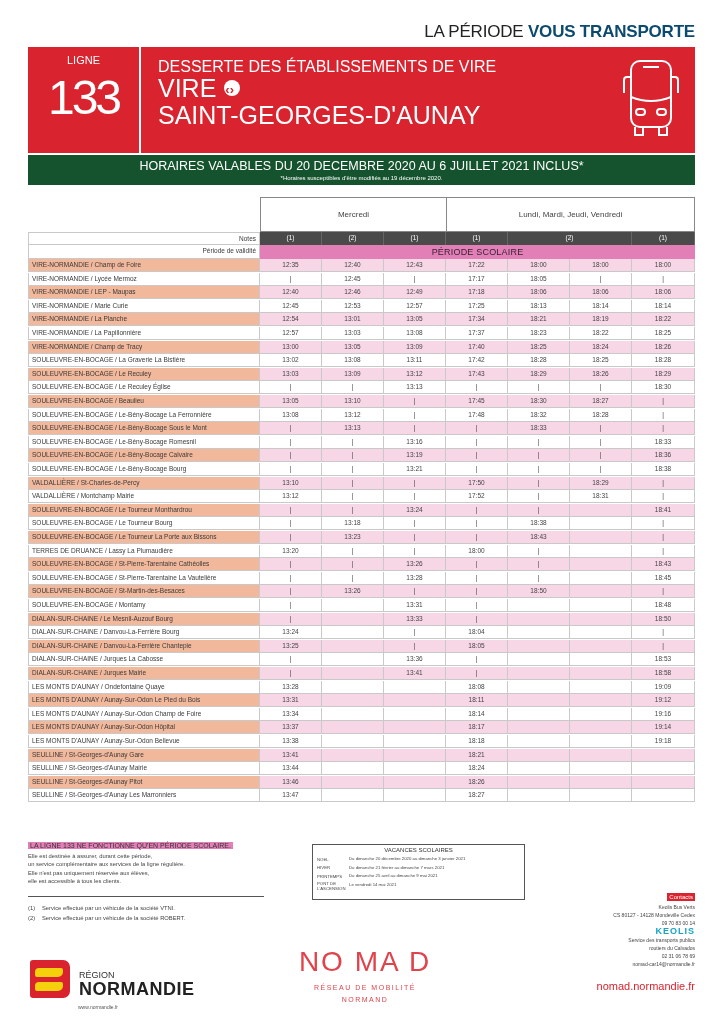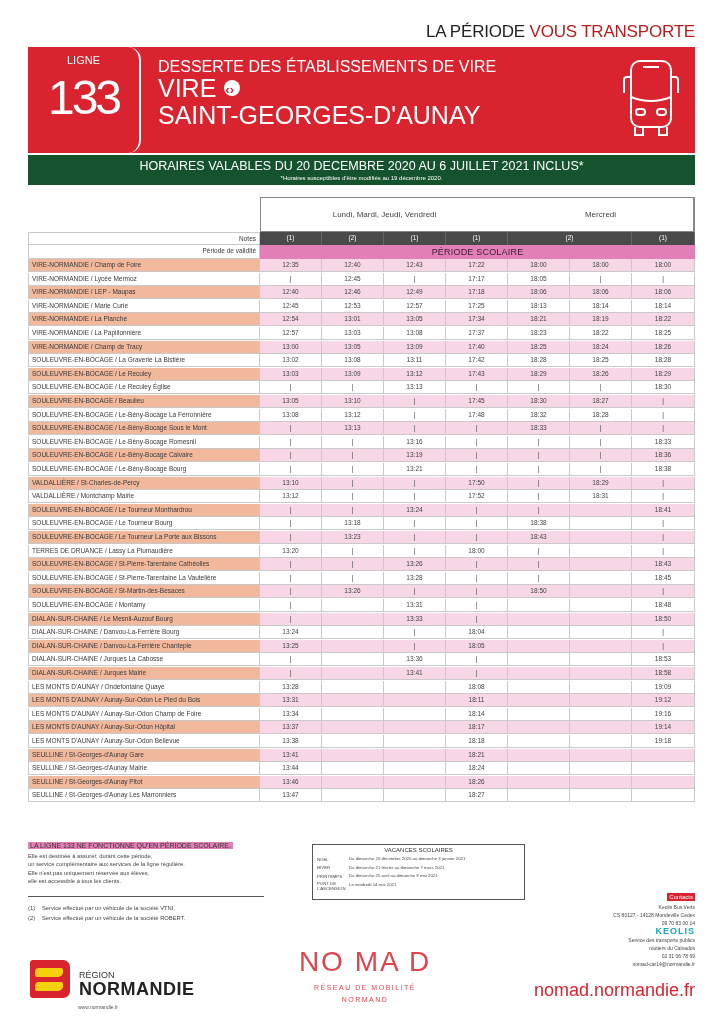--- a/index.html
+++ b/index.html
@@ -1,23 +1,23 @@
 <!DOCTYPE html>
 <html><head>
 <meta charset="utf-8">
 <style>
   * { box-sizing: border-box; margin: 0; padding: 0; }
   html, body { width: 724px; height: 1024px; background: #ffffff; overflow: hidden; }
   body { font-family: "Liberation Sans", sans-serif; color: #333; position: relative; }
 
   .tagline { position: absolute; right: 29px; top: 22px; font-size: 17px; color: #222; letter-spacing: -0.2px; }
-  .tagline b { color: #b91c1c; font-weight: normal; }
+  .tagline b { color: #0c4a6e; font-weight: bold; }
 
   .redblock { position: absolute; left: 28px; top: 47px; width: 667px; height: 106px; background: #d9232e; }
-  .ligne-box { position: absolute; left: 0; top: 0; width: 113px; height: 106px; border-right: 2px solid #fff; color: #fff; text-align: center; border-radius: 13px; }
+  .ligne-box { position: absolute; left: 0; top: 0; width: 113px; height: 106px; border-right: 2px solid #fff; color: #fff; text-align: center; }
   .ligne-label { display: block; font-size: 11px; margin-top: 7px; }
   .ligne-num { display: block; font-size: 48px; line-height: 52px; margin-top: 6px; letter-spacing: -3px; }
   .title-area { position: absolute; left: 130px; top: 12px; color: #fff; }
   .desserte { font-size: 16px; line-height: 16px; }
   .from { font-size: 25px; line-height: 26px; display: flex; align-items: center; }
   .from .swap { display: inline-block; width: 16px; height: 16px; border-radius: 50%; background: #fff; margin-left: 8px; position: relative; }
   .from .swap::after { content: "‹›"; position: absolute; left: 1px; top: -3px; font-size: 13px; color: #d9232e; font-weight: bold; }
   .to { font-size: 25px; line-height: 28px; }
   .bus-icon { position: absolute; right: 16px; top: 8px; width: 56px; height: 88px; }
 
@@ -60,21 +60,21 @@
 
   .vac { position: absolute; left: 312px; top: 844px; width: 213px; height: 56px; border: 1.5px solid #555; padding: 2px 4px; }
   .vac-title { text-align: center; font-size: 6px; color: #333; margin-bottom: 2px; }
   .vac-row { display: flex; font-size: 4.3px; line-height: 8.5px; color: #444; }
   .vac-row .k { width: 32px; line-height: 5px; display: flex; align-items: center; }
   .vac-row .v { flex: 1; }
 
   .contact { position: absolute; right: 29px; top: 893px; text-align: right; font-size: 5px; line-height: 8px; color: #444; }
   .contact .badge { display: inline-block; background: #d9232e; color: #fff; font-size: 6px; padding: 0 2px; line-height: 8px; margin-bottom: 2px; }
   .keolis { color: #17a3c2; font-weight: bold; font-size: 9px; letter-spacing: 1px; line-height: 9px; }
-  .website { position: absolute; right: 29px; top: 980px; font-size: 18px; color: #d9232e; }
+  .website { position: absolute; right: 29px; top: 980px; font-size: 11px; color: #d9232e; }
 
   .normandie { position: absolute; left: 30px; top: 960px; display: flex; align-items: flex-end; }
   .flag { width: 40px; height: 38px; background: #d9232e; border-radius: 3px 7px 7px 3px; position: relative; overflow: hidden; }
   .flag .lion { position: absolute; left: 5px; width: 28px; height: 9px; background: #f5d10d; border-radius: 4px 2px 5px 2px; }
   .reg-text { margin-left: 9px; }
   .reg-small { font-size: 9px; color: #333; display: block; }
   .reg-big { font-size: 18px; color: #222; font-weight: bold; line-height: 18px; display: block; letter-spacing: 0.5px; }
   .reg-url { position: absolute; left: 78px; top: 1004px; font-size: 5px; color: #555; }
 
   .nomad { position: absolute; left: 290px; top: 946px; width: 150px; text-align: center; color: #e0434b; }
@@ -114,22 +114,22 @@
   </svg>
 </div>
 
 <div class="subbar">
   <div class="main">HORAIRES VALABLES DU 20 DECEMBRE 2020 AU 6 JUILLET 2021 INCLUS*</div>
   <div class="small">*Horaires susceptibles d'être modifiés au 19 décembre 2020.</div>
 </div>
 
 <div class="tt">
   <div class="hdr-days">
+    <div class="day day-mer">Mercredi</div>
     <div class="day day-lun">Lundi, Mardi, Jeudi, Vendredi</div>
-    <div class="day day-mer">Mercredi</div>
   </div>
 
   <div class="row notes-row">
     <div class="lbl">Notes</div>
     <div class="c w1">(1)</div>
     <div class="c w2">(2)</div>
     <div class="c w3">(1)</div>
     <div class="c w4">(1)</div>
     <div class="c span2">(2)</div>
     <div class="c w7">(1)</div>

